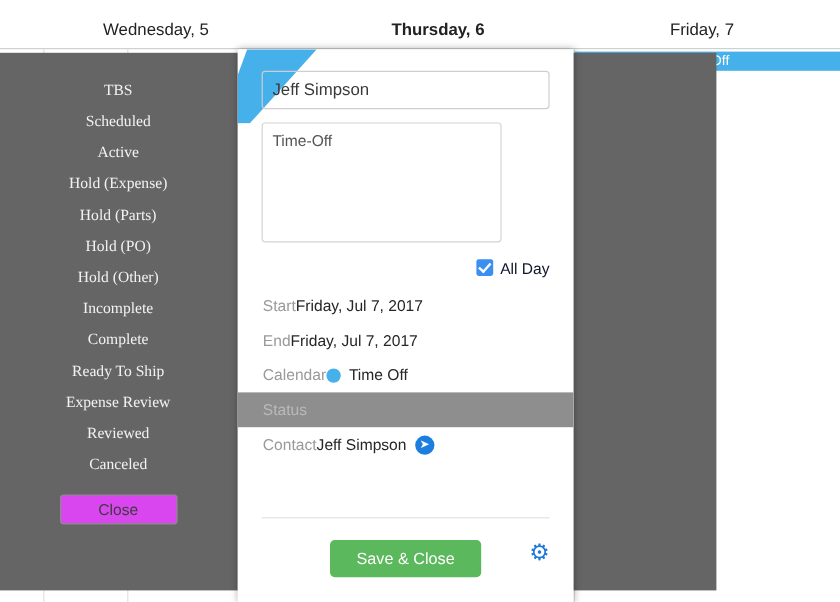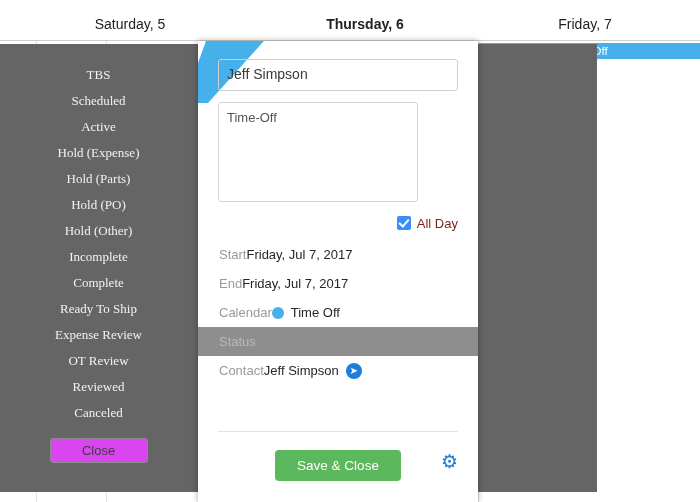--- a/index.html
+++ b/index.html
@@ -215,21 +215,21 @@
     left: 4px;
     top: 1px;
     width: 4px;
     height: 8px;
     border: solid #ffffff;
     border-width: 0 2px 2px 0;
     transform: rotate(42deg);
   }
   #allday-label {
     font-size: 13px;
-    color: #7f1d1d;
+    color: #0f172a;
   }
 
   #detail-rows {
     margin-top: 8px;
   }
   .detail-row {
     display: flex;
     align-items: center;
     justify-content: flex-start;
     height: 29px;
@@ -308,21 +308,21 @@
     line-height: 1;
     cursor: pointer;
   }
 </style>
 </head>
 <body>
 
 <div id="calendar-root">
 
   <div id="day-header">
-    <div class="day-col-head">Saturday, 5</div>
+    <div class="day-col-head">Wednesday, 5</div>
     <div class="day-col-head">Thursday, 6</div>
     <div class="day-col-head">Friday, 7</div>
   </div>
 
   <div class="col-sep" id="col-sep-a"></div>
   <div class="col-sep" id="col-sep-b"></div>
   <div class="col-sep" id="col-sep-c"></div>
   <div class="col-sep" id="col-sep-d"></div>
 
   <div id="event-bar">Jeff Simpson / Time-Off</div>
@@ -335,21 +335,20 @@
     <div class="status-item">Scheduled</div>
     <div class="status-item">Active</div>
     <div class="status-item">Hold (Expense)</div>
     <div class="status-item">Hold (Parts)</div>
     <div class="status-item">Hold (PO)</div>
     <div class="status-item">Hold (Other)</div>
     <div class="status-item">Incomplete</div>
     <div class="status-item">Complete</div>
     <div class="status-item">Ready To Ship</div>
     <div class="status-item">Expense Review</div>
-    <div class="status-item">OT Review</div>
     <div class="status-item">Reviewed</div>
     <div class="status-item">Canceled</div>
 
     <div id="close-button-wrap">
       <div id="close-button">Close</div>
     </div>
   </div>
 </div>
 
 <div id="event-modal">

